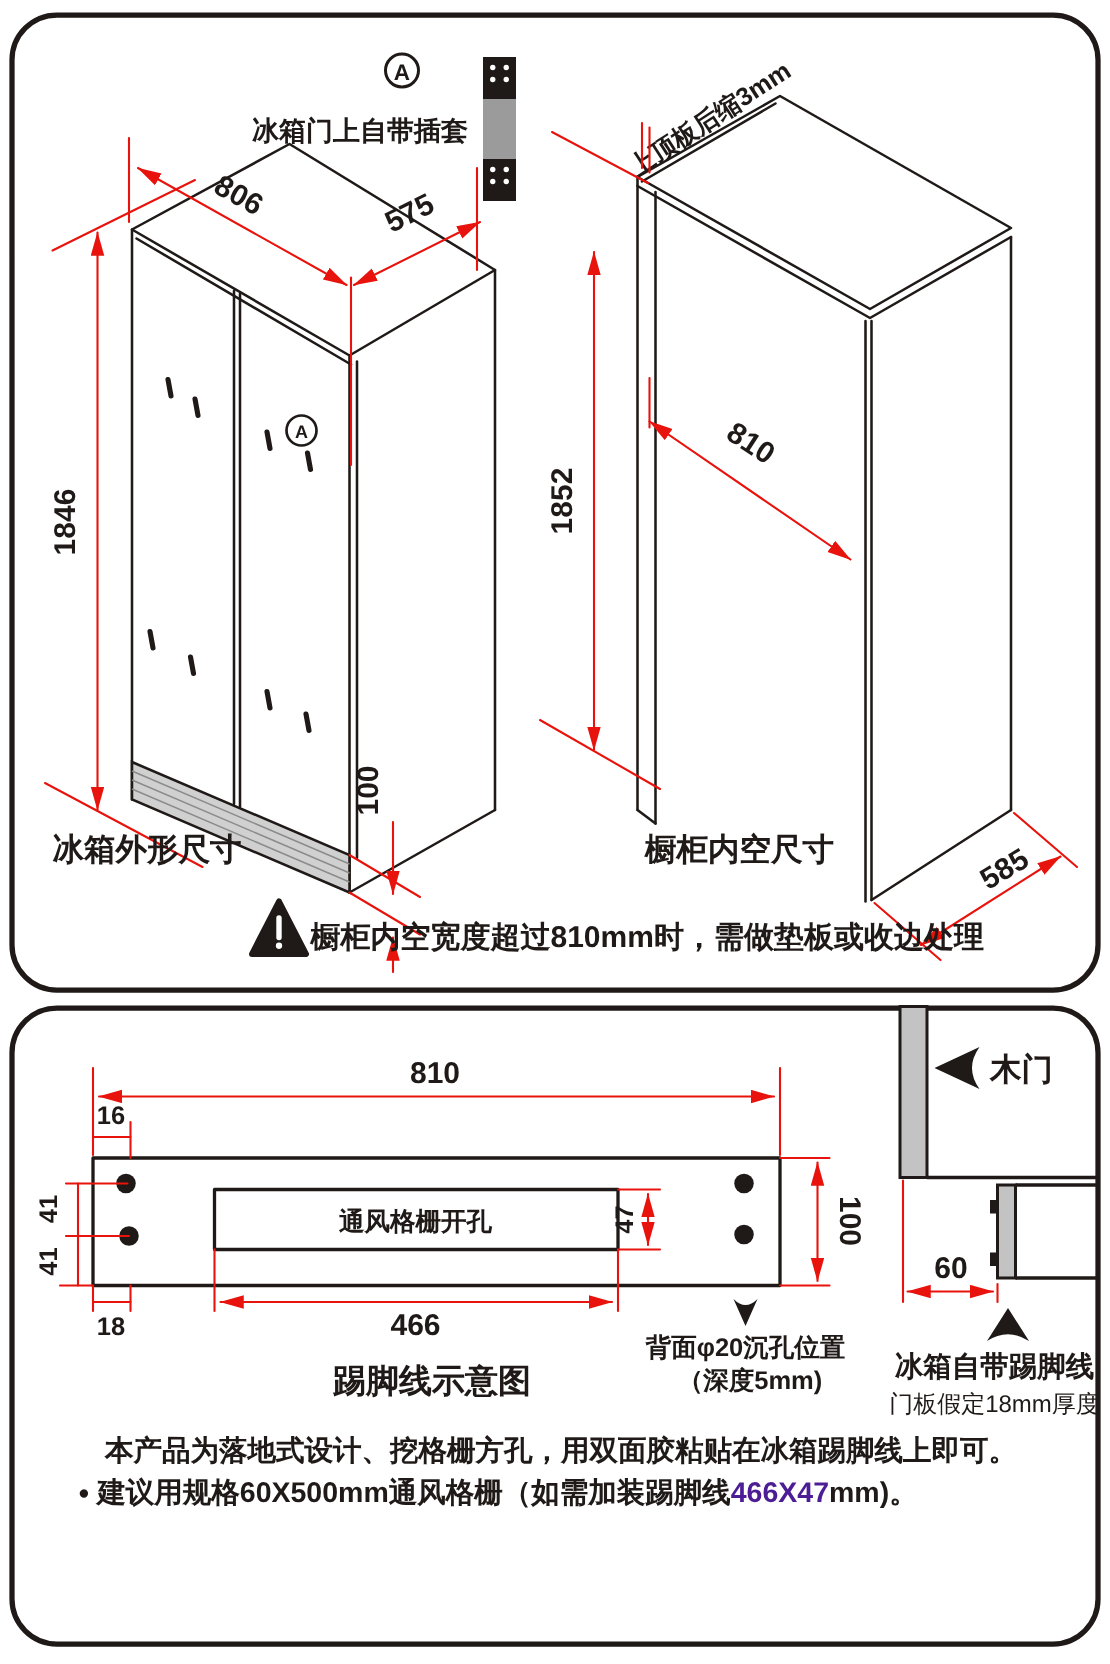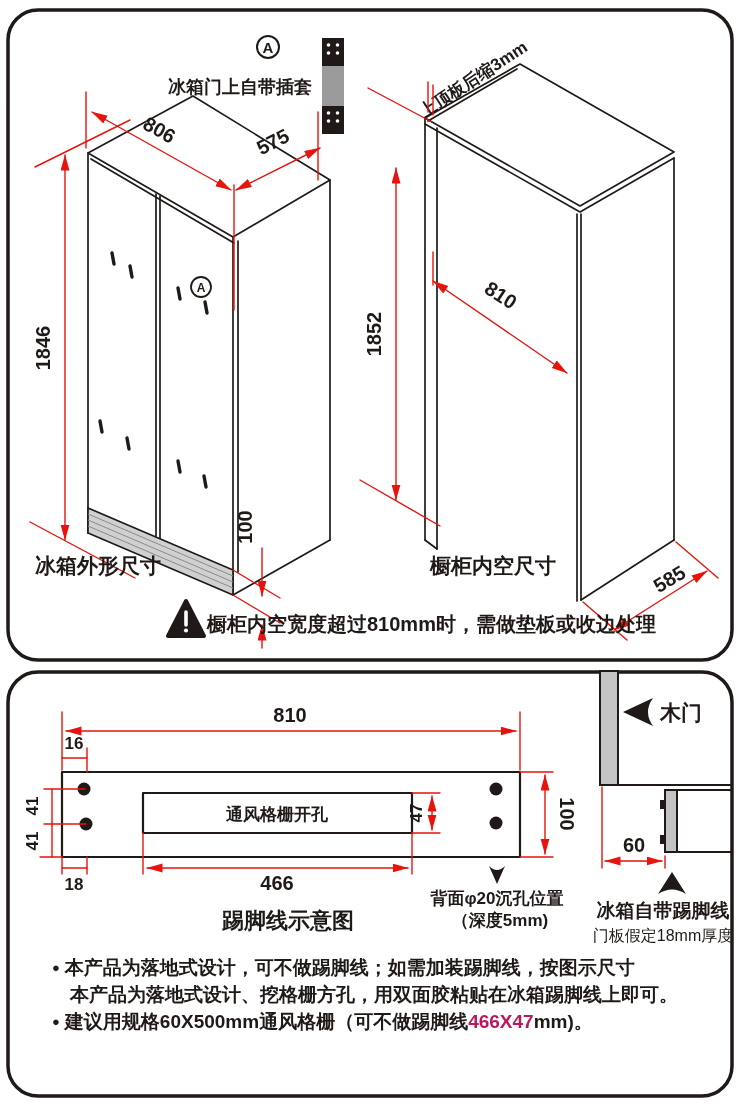--- a/index.html
+++ b/index.html
@@ -21,21 +21,21 @@
   .bl2{stroke:#1f1a17;stroke-width:2.2;fill:none;stroke-linejoin:round;}
   .rl{stroke:#e8130c;stroke-width:1.4;fill:none;stroke-linecap:round;}
   .dash{stroke:#1f1a17;stroke-width:3.4;stroke-linecap:round;}
   .hatch{stroke:#8b8b8b;stroke-width:1;}
   .panel{fill:#fff;stroke:#1f1a17;stroke-width:3.5;}
   .notes{position:absolute;left:52px;top:954px;width:676px;
          font-size:19px;font-weight:600;line-height:27px;color:#1f1a17;}
   .note-line{white-space:nowrap;}
   .note-line .bullet{font-size:13px;vertical-align:2px;margin-right:5px;}
   .indent{padding-left:18px;}
-  .red-text{color:#be185d;}
+  .red-text{color:#4c1d95;}
 </style>
 </head>
 <body>
 
 <svg width="740" height="1109" viewBox="0 0 740 1109">
   <defs>
     <marker id="ra" markerWidth="18" markerHeight="10" refX="15.5" refY="4.5" orient="auto-start-reverse" markerUnits="userSpaceOnUse">
       <path d="M0,0 L16,4.5 L0,9 Z" fill="#e8130c"></path>
     </marker>
   </defs>
@@ -246,22 +246,19 @@
     <path class="rl" d="M605,861 L662,861" marker-start="url(#ra)" marker-end="url(#ra)"></path>
     <text class="t20" x="634" y="852" text-anchor="middle">60</text>
 
     <path d="M672,874 L686,896 Q672,887 658,896 Z" fill="#1f1a17" transform="translate(0,-2)"></path>
     <text class="t19b" x="663" y="917" text-anchor="middle">冰箱自带踢脚线</text>
     <text class="t16r" x="663" y="941" text-anchor="middle">门板假定18mm厚度</text>
   </g>
 </svg>
 
 <div class="notes">
-  <div class="note-line">
-    <span class="bullet">●</span><span>本产品为落地式设计，可不做踢脚线；如需加装踢脚线，按图示尺寸</span>
-  </div>
   <div class="note-line indent">
     <span>本产品为落地式设计、挖格栅方孔，用双面胶粘贴在冰箱踢脚线上即可。</span>
   </div>
   <div class="note-line">
-    <span class="bullet">●</span><span>建议用规格60X500mm通风格栅（可不做踢脚线</span><span class="red-text">466X47</span><span>mm)。</span>
+    <span class="bullet">●</span><span>建议用规格60X500mm通风格栅（如需加装踢脚线</span><span class="red-text">466X47</span><span>mm)。</span>
   </div>
 </div>
 
 </body></html>

